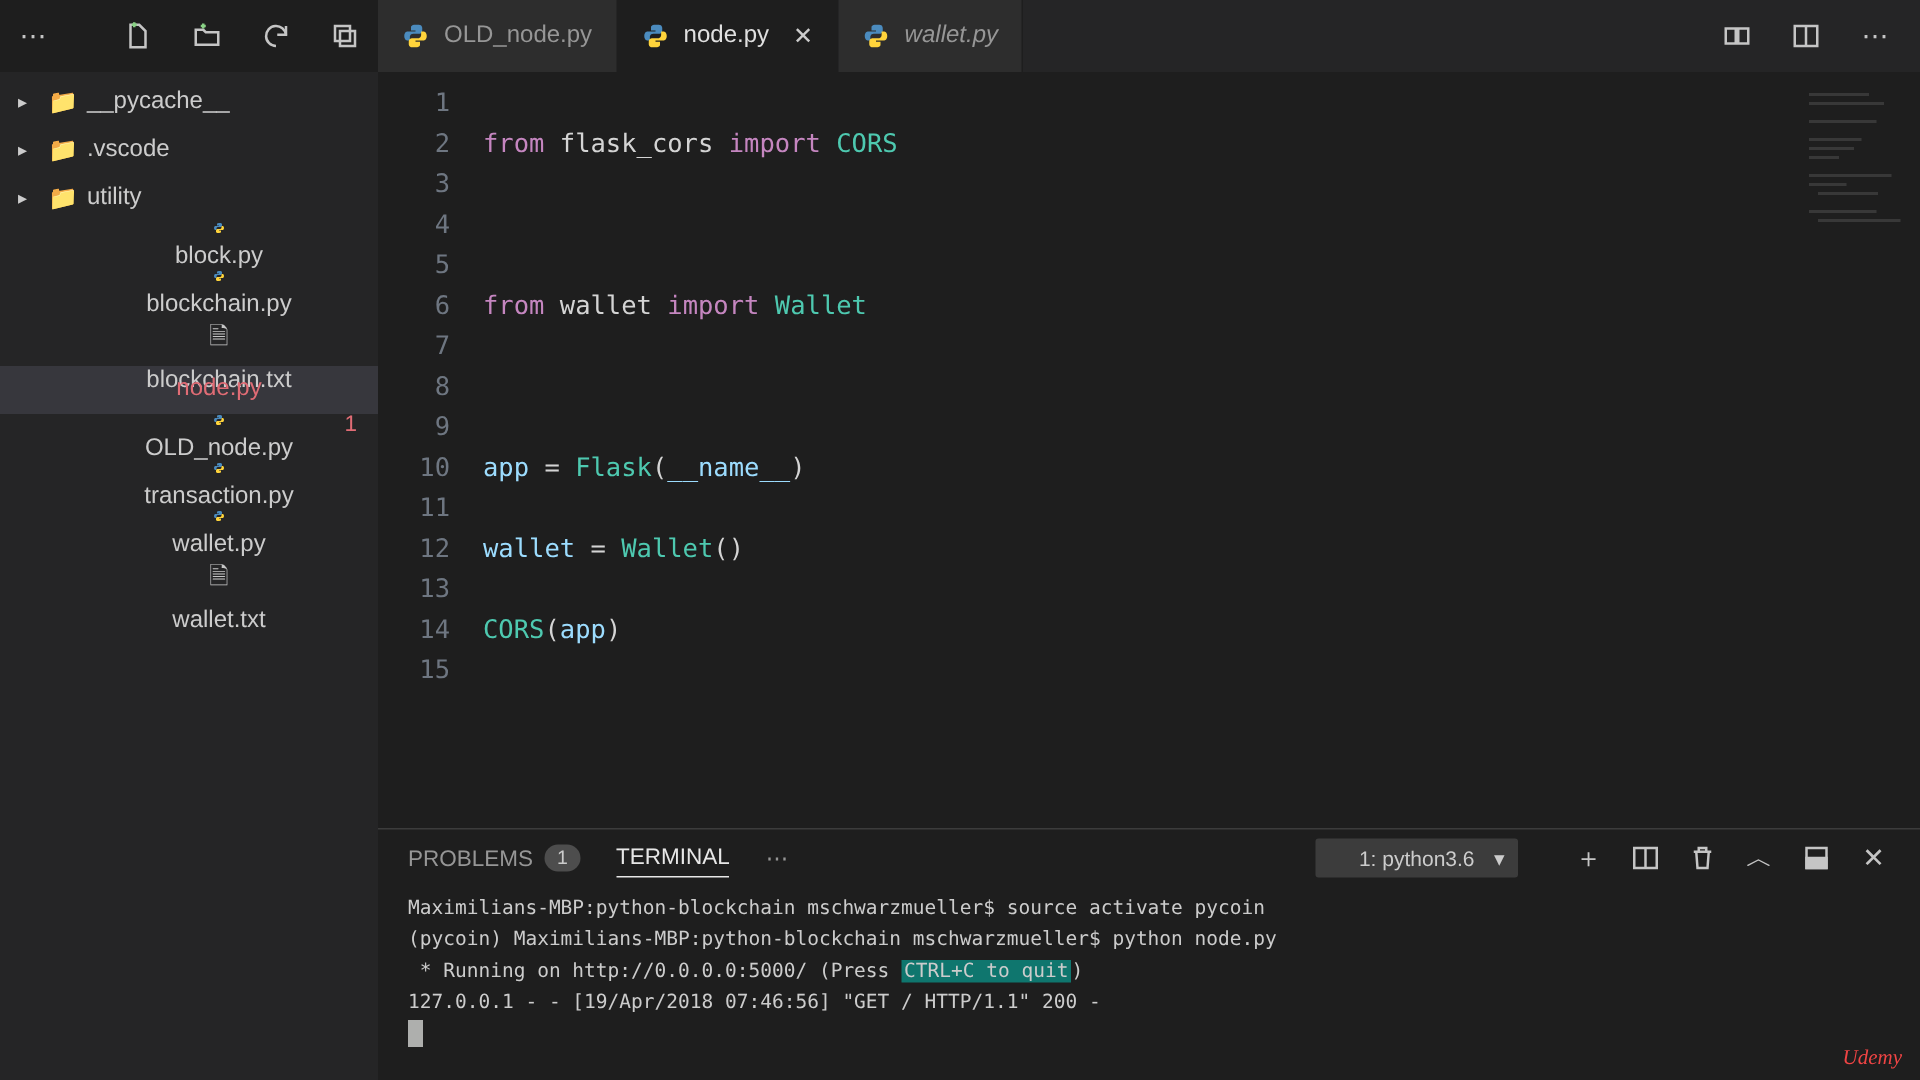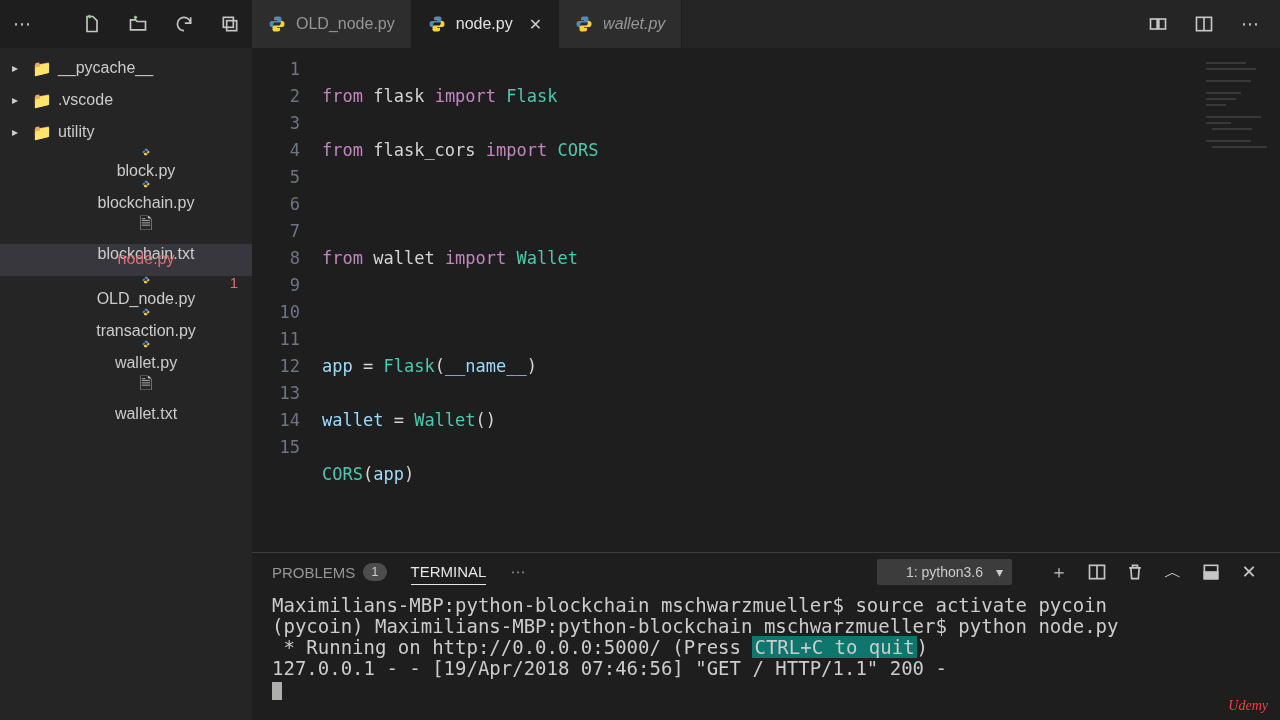--- a/index.html
+++ b/index.html
@@ -116,21 +116,21 @@
   background: #3c3c3c; color: #ccc; border: 1px solid #3c3c3c;
   padding: 4px 28px 4px 28px; font-size: 14px;
   border-radius: 2px; position: relative;
 }
 .term-select::after { content: "▾"; position: absolute; right: 8px; }
 .panel-icons { display: flex; gap: 16px; align-items: center; margin-left: 12px; }
 .panel-icons .icon-btn { width: 22px; height: 22px; }
 .terminal {
   flex: 1; padding: 4px 20px;
   font-family: "Menlo","Consolas",monospace;
-  font-size: 19px; line-height: 21px; color: #ccc;
+  font-size: 13px; line-height: 21px; color: #ccc;
   white-space: pre; overflow: hidden;
 }
 .term-cursor {
   display: inline-block; width: 10px; height: 18px;
   background: #aeafad; vertical-align: middle;
 }
 .hl { background: #0f766e; padding: 0 2px; }
 .watermark {
   position: absolute; bottom: 6px; right: 12px;
   color: #ef4444; font-size: 14px; font-style: italic;
@@ -295,21 +295,20 @@
           <div class="ln">8</div>
           <div class="ln">9</div>
           <div class="ln">10</div>
           <div class="ln">11</div>
           <div class="ln">12</div>
           <div class="ln">13</div>
           <div class="ln">14</div>
           <div class="ln">15</div>
         </div>
       <div class="code">
-<div class="line"><span class="kw">from</span> <span>flask</span> <span class="kw">import</span> <span class="cls">Flask</span></div>
 <div class="line"><span class="kw">from</span> <span>flask_cors</span> <span class="kw">import</span> <span class="cls">CORS</span></div>
 <div class="line"></div>
 <div class="line"><span class="kw">from</span> <span>wallet</span> <span class="kw">import</span> <span class="cls">Wallet</span></div>
 <div class="line"></div>
 <div class="line"><span class="name">app</span><span> = </span><span class="cls">Flask</span><span>(</span><span class="name">__name__</span><span>)</span></div>
 <div class="line"><span class="name">wallet</span><span> = </span><span class="cls">Wallet</span><span>()</span></div>
 <div class="line"><span class="cls">CORS</span><span>(</span><span class="name">app</span><span>)</span></div>
 <div class="line"></div>
 
 

